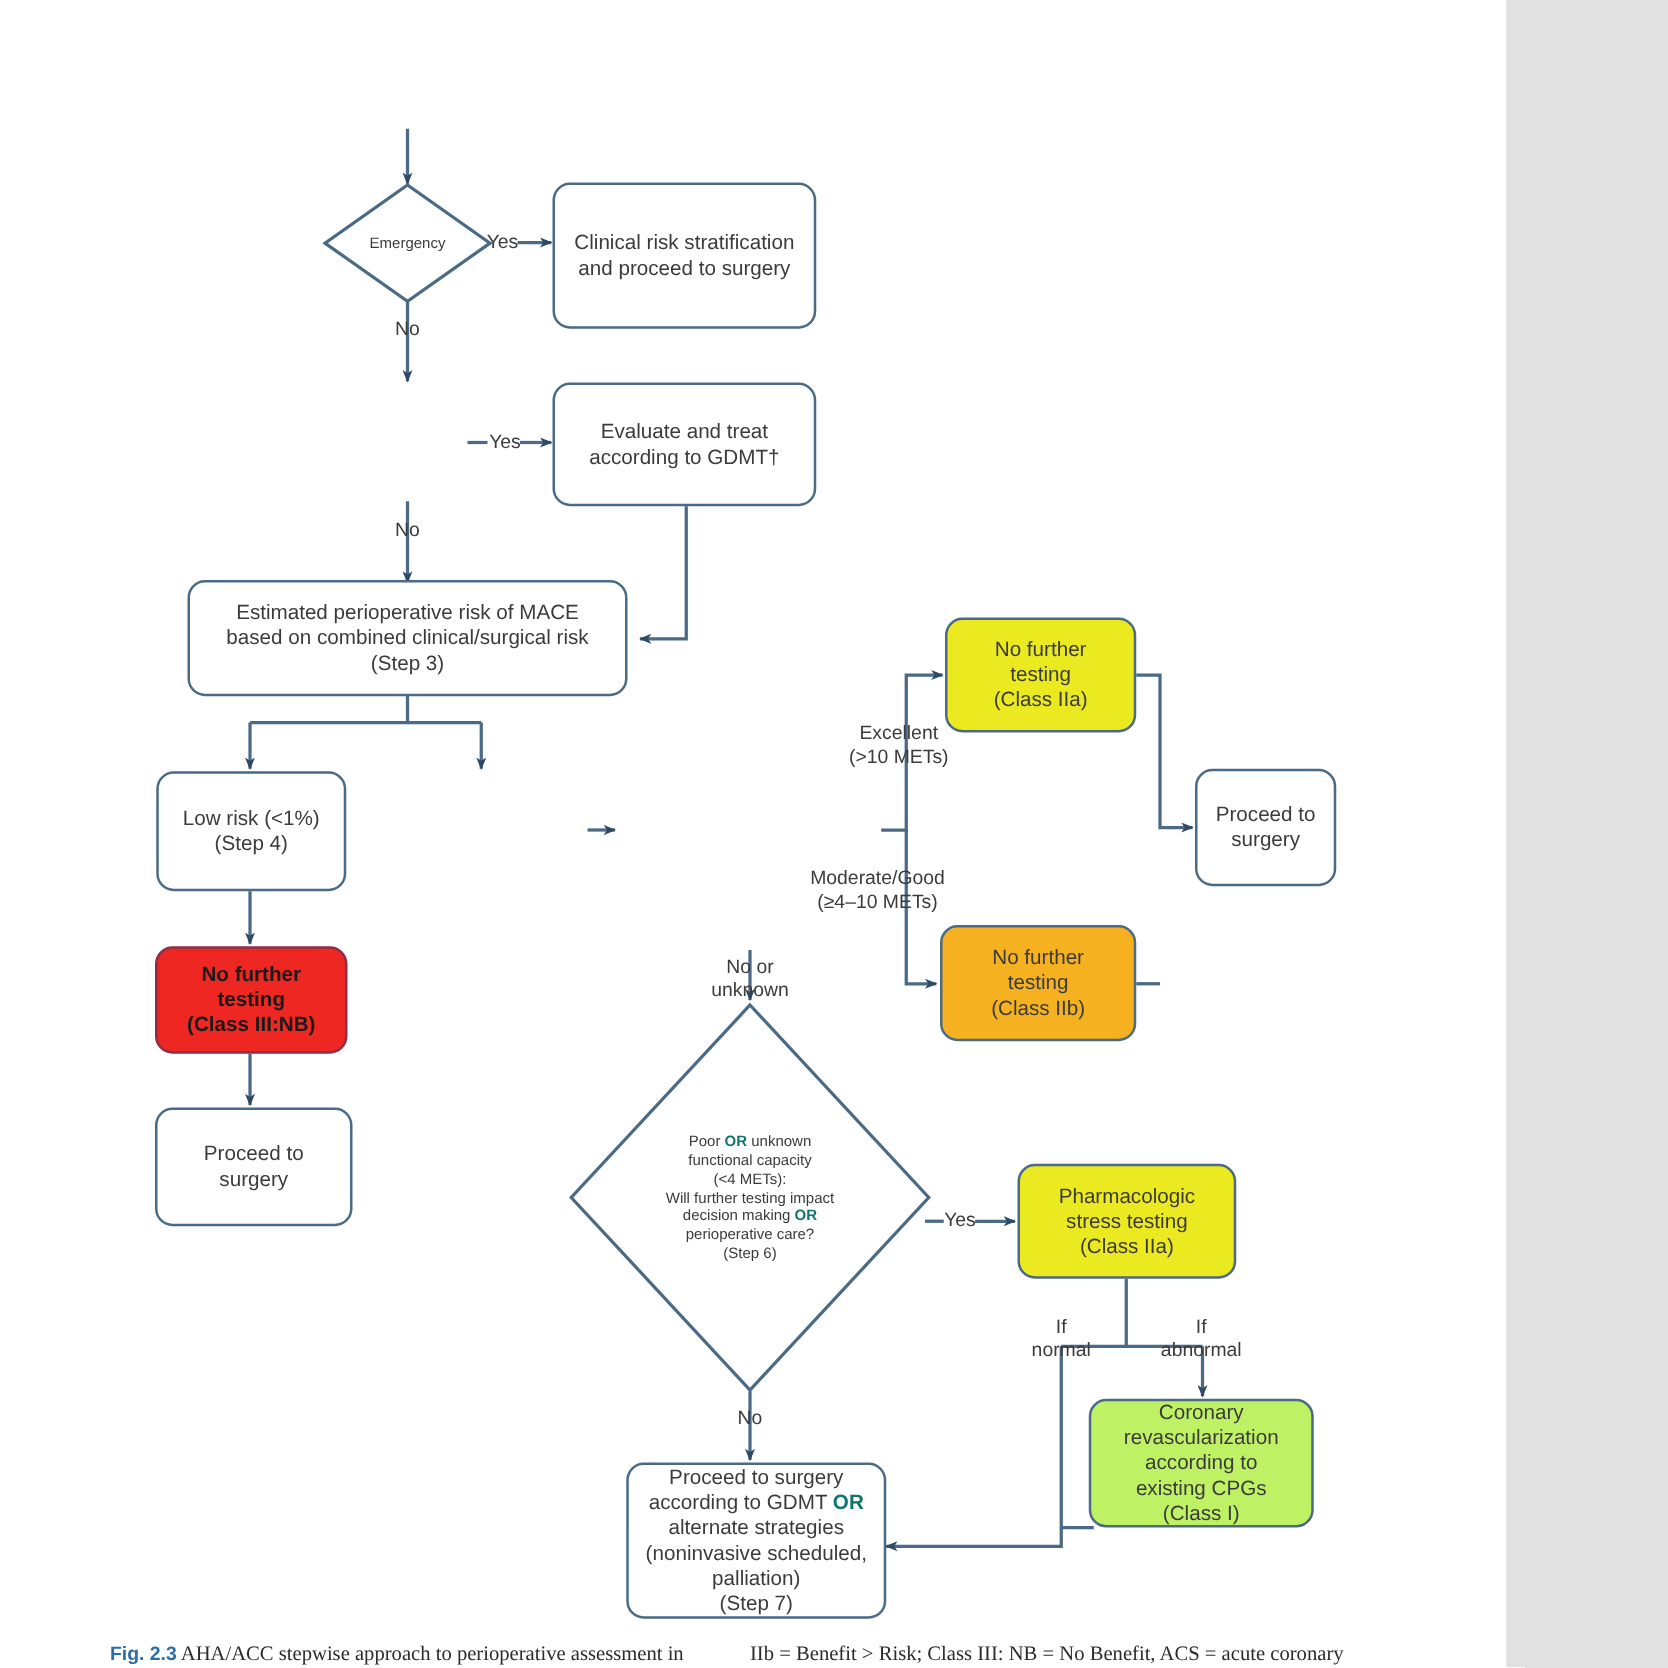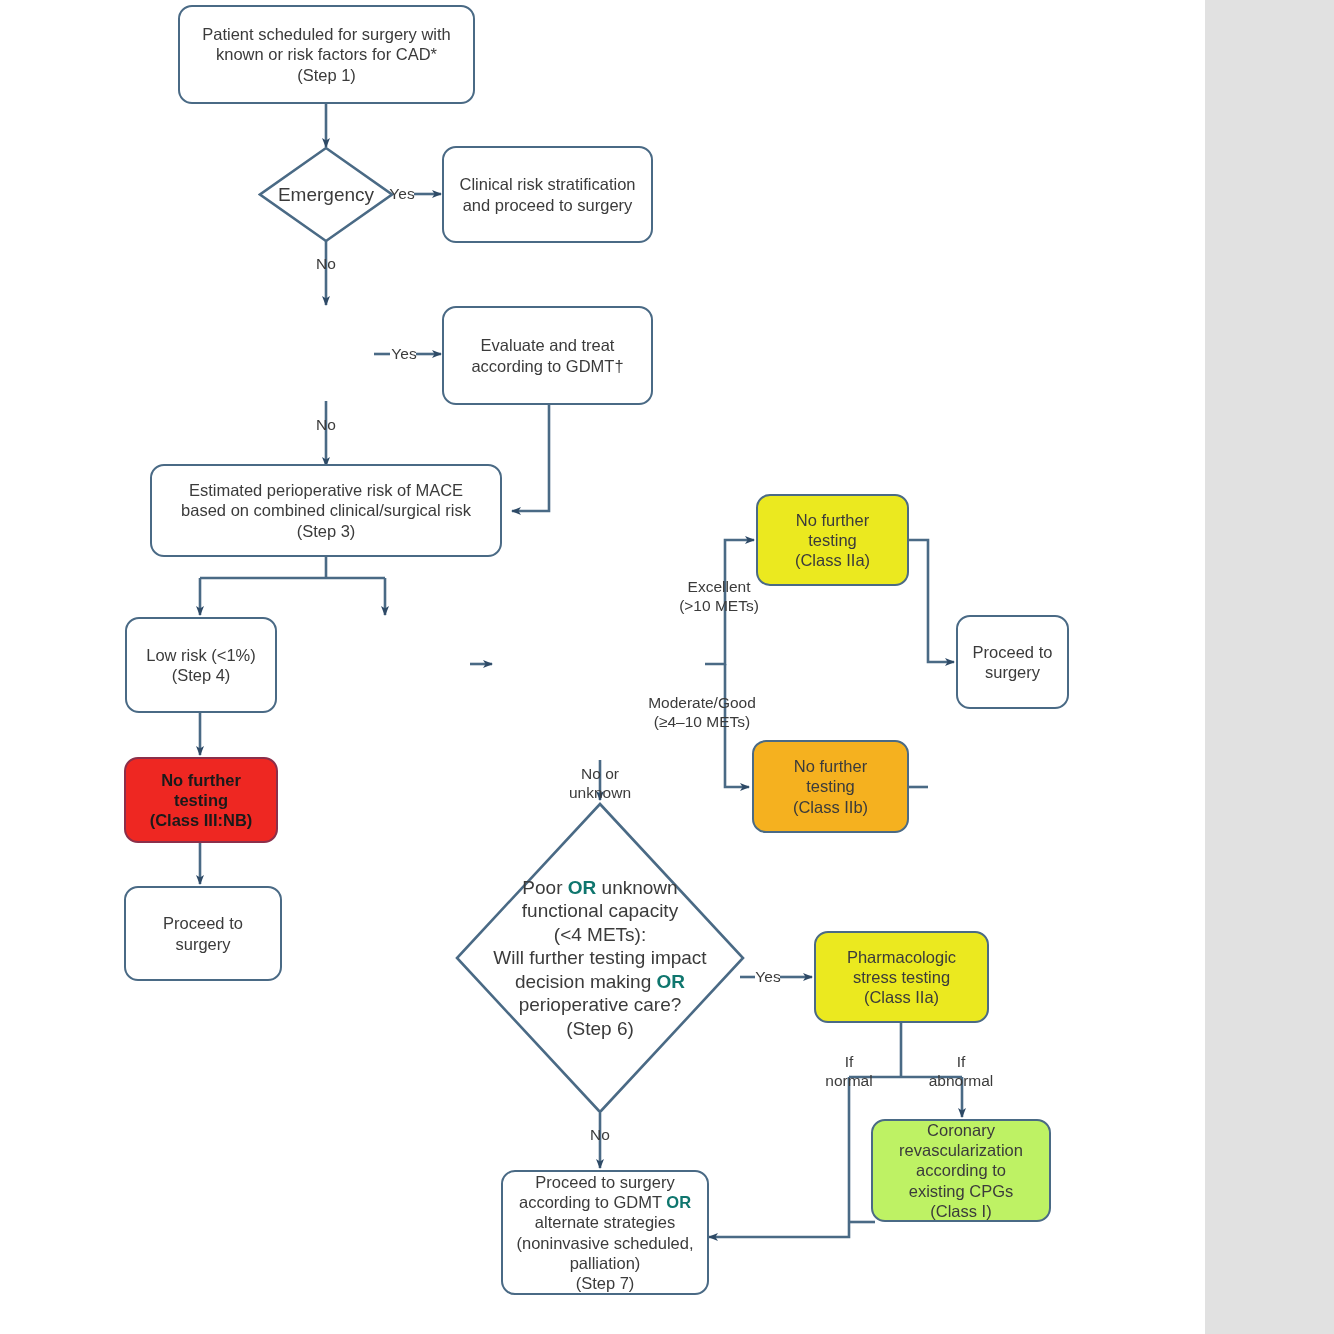--- a/index.html
+++ b/index.html
@@ -66,21 +66,21 @@
   .diamond {
     position: absolute;
     display: flex;
     align-items: center;
     justify-content: center;
   }
   .diamond .dtext {
     position: relative;
     z-index: 2;
     text-align: center;
-    font-size: 19px;
+    font-size: 12px;
     color: #3b3b3b;
     line-height: 1.24;
     width: 100%;
     padding: 0 4px;
     box-sizing: border-box;
   }
   .diamond svg { position: absolute; left: 0; top: 0; }
 
   .edge-label {
     position: absolute;
@@ -168,34 +168,29 @@
         <path d="M849,1077 L962,1077"></path>
 
         <path d="M849,1077 L849,1237 L709,1237" marker-end="url(#ah)"></path>
 
         <path d="M962,1077 L962,1117" marker-end="url(#ah)"></path>
 
         <path d="M875,1222 L849,1222"></path>
       </g>
     </svg>
 
-    <div class="node rbox" style="left:178px; top:5px; width:297px; height:99px;">
-      <div class="inner" style="white-space:pre-line;">Patient scheduled for surgery with
-known or risk factors for CAD*
-(Step 1)</div>
-    </div>
 
     <div class="diamond" style="left:258px; top:146px; width:136px; height:97px;">
       <svg width="136" height="97" viewBox="0 0 136 97">
         <polygon points="68,2 134,48.5 68,95 2,48.5" fill="#ffffff" stroke="#4a6a85" stroke-width="2.6"></polygon>
       </svg>
       <div class="dtext">Emergency</div>
     </div>
 
-    <div class="node rbox" style="left:442px; top:146px; width:211px; height:97px;">
+    <div class="node rbox" style="left:442px; top:146px; width:211px; height:117px;">
       <div class="inner" style="white-space:pre-line;">Clinical risk stratification
 and proceed to surgery</div>
     </div>
 
 
     <div class="node rbox" style="left:442px; top:306px; width:211px; height:99px;">
       <div class="inner" style="white-space:pre-line;">Evaluate and treat
 according to GDMT†</div>
     </div>
 
@@ -292,15 +287,20 @@
 unknown</div>
     <div class="edge-label" style="left:752px; top:968px; width:32px;">Yes</div>
     <div class="edge-label" style="left:584px; top:1126px; width:32px;">No</div>
     <div class="edge-label" style="left:812px; top:1053px; width:74px;">If
 normal</div>
     <div class="edge-label" style="left:912px; top:1053px; width:98px;">If
 abnormal</div>
 
   </div>
 
+  <div class="caption">
+    <span class="figno">Fig. 2.3</span>
+    <span>AHA/ACC stepwise approach to perioperative assessment in</span>
+    <span class="cap-col2">IIb = Benefit &gt; Risk; Class III: NB = No Benefit, ACS = acute coronary</span>
+  </div>
 
   <div id="right-panel"></div>
 </div>
 
 </body></html>

